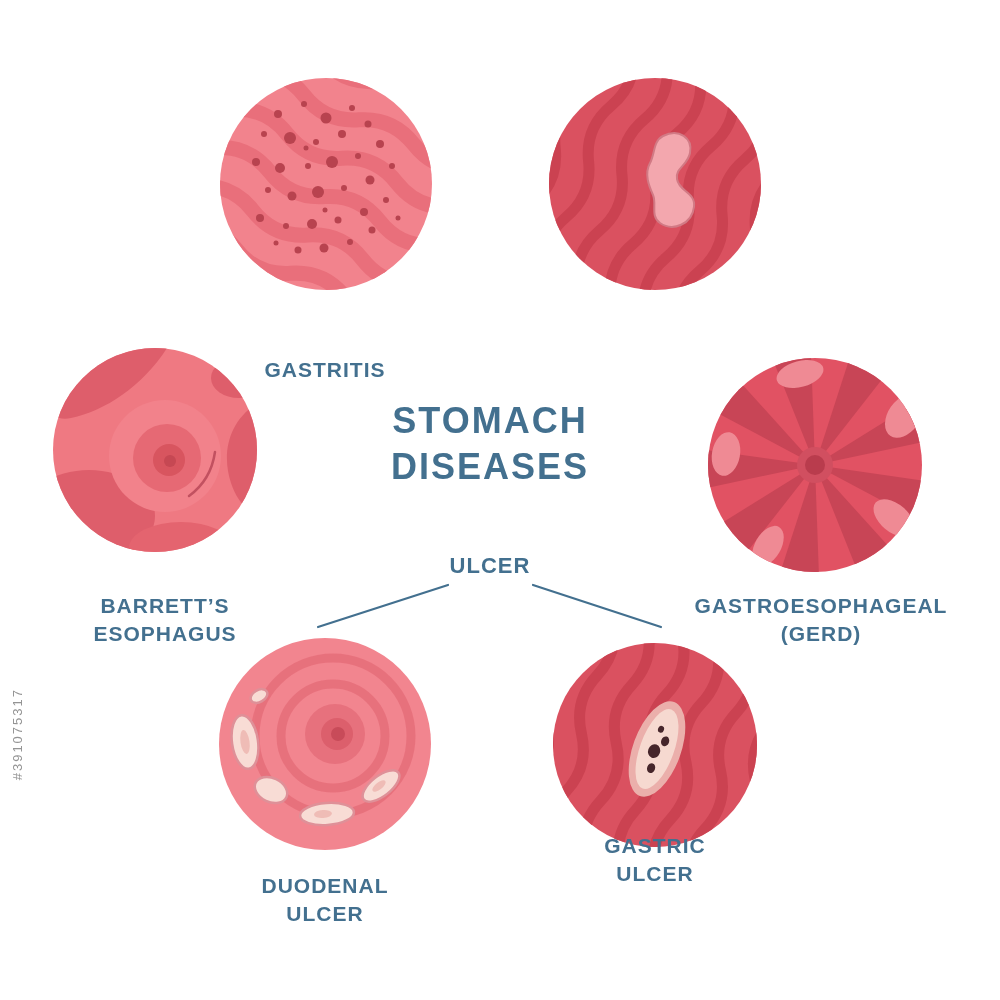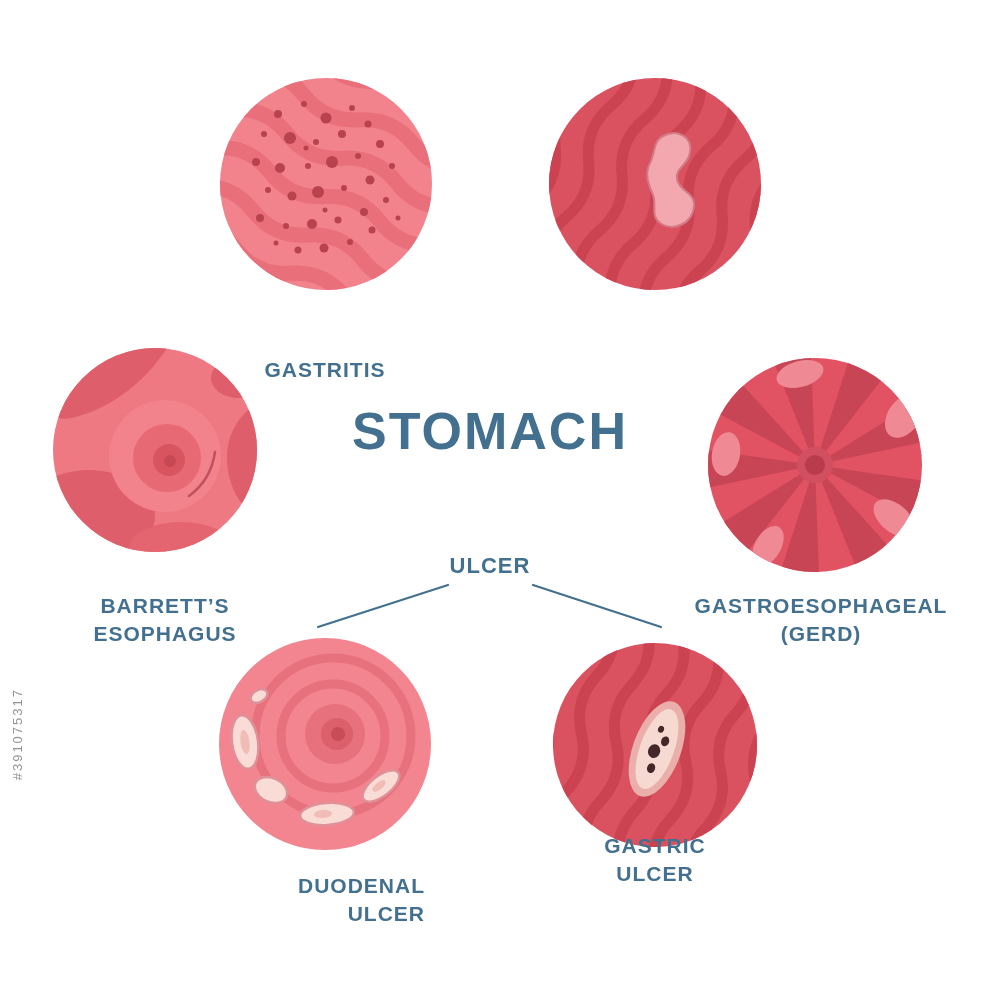--- a/index.html
+++ b/index.html
@@ -3,39 +3,39 @@
 <meta charset="utf-8">
 <style>
   html,body{margin:0;padding:0;background:#fff;}
   .canvas{position:relative;width:1000px;height:1000px;background:var(--background,#fff);overflow:hidden;
           font-family:"Liberation Sans",sans-serif;}
   .circle-fig{position:absolute;}
   .circle-fig svg{display:block;width:100%;height:100%;}
   .label{position:absolute;font-weight:bold;font-size:21px;color:var(--text,#43708F);
          text-align:center;letter-spacing:1px;line-height:1.32;}
   .title{position:absolute;left:340px;top:398px;width:300px;text-align:center;
-         font-weight:bold;font-size:52px;letter-spacing:2px;line-height:1.28;color:var(--text,#43708F);}
+         font-weight:bold;font-size:36px;letter-spacing:2px;line-height:1.28;color:var(--text,#43708F);}
   .peptic{position:absolute;left:390px;top:552px;width:200px;text-align:center;
           font-weight:bold;font-size:22px;letter-spacing:1px;line-height:1.25;color:var(--text,#43708F);}
   .connectors{position:absolute;left:0;top:0;width:1000px;height:1000px;pointer-events:none;}
   .watermark{position:absolute;left:10px;top:688px;writing-mode:vertical-rl;transform:rotate(180deg);
              font-size:13px;letter-spacing:2px;color:var(--watermark,#949494);}
   
   .fig-gastritis{left:220px;top:78px;width:212px;height:212px;}
   .fig-cancer{left:549px;top:78px;width:212px;height:212px;}
   .fig-barretts{left:53px;top:348px;width:204px;height:204px;}
   .fig-gerd{left:708px;top:358px;width:214px;height:214px;}
   .fig-duodenal{left:219px;top:638px;width:212px;height:212px;}
   .fig-gastric{left:553px;top:643px;width:204px;height:204px;}
   
   .lbl-gastritis{left:225px;top:308px;width:200px;margin-top:48px;}
   .lbl-cancer{left:505px;top:308px;width:300px;}
   .lbl-barretts{left:55px;top:592px;width:220px;}
   .lbl-gerd{left:665px;top:592px;width:312px;}
-  .lbl-duodenal{left:225px;top:872px;width:200px;text-align:right;}
+  .lbl-duodenal{left:225px;top:872px;width:200px;}
   .lbl-gastric{left:555px;top:832px;width:200px;}
 </style>
 </head>
 <body>
 
 <div class="canvas">
 
   <div class="circle-fig fig-gastritis">
     <svg viewBox="0 0 212 212">
       <defs>
@@ -244,20 +244,21 @@
     </svg>
   </div>
 
   <svg class="connectors" viewBox="0 0 1000 1000">
     <line x1="448" y1="585" x2="318" y2="627" stroke="#43708F" stroke-width="2.2" stroke-linecap="round"></line>
     <line x1="533" y1="585" x2="661" y2="627" stroke="#43708F" stroke-width="2.2" stroke-linecap="round"></line>
   </svg>
 
   <div class="title">
     <div>STOMACH</div>
+    <div>DISEASES</div>
   </div>
 
   <div class="peptic">
     <div>ULCER</div>
   </div>
 
   <div class="label lbl-gastritis">GASTRITIS</div>
 
   <div class="label lbl-barretts">
     <div>BARRETT’S</div>

